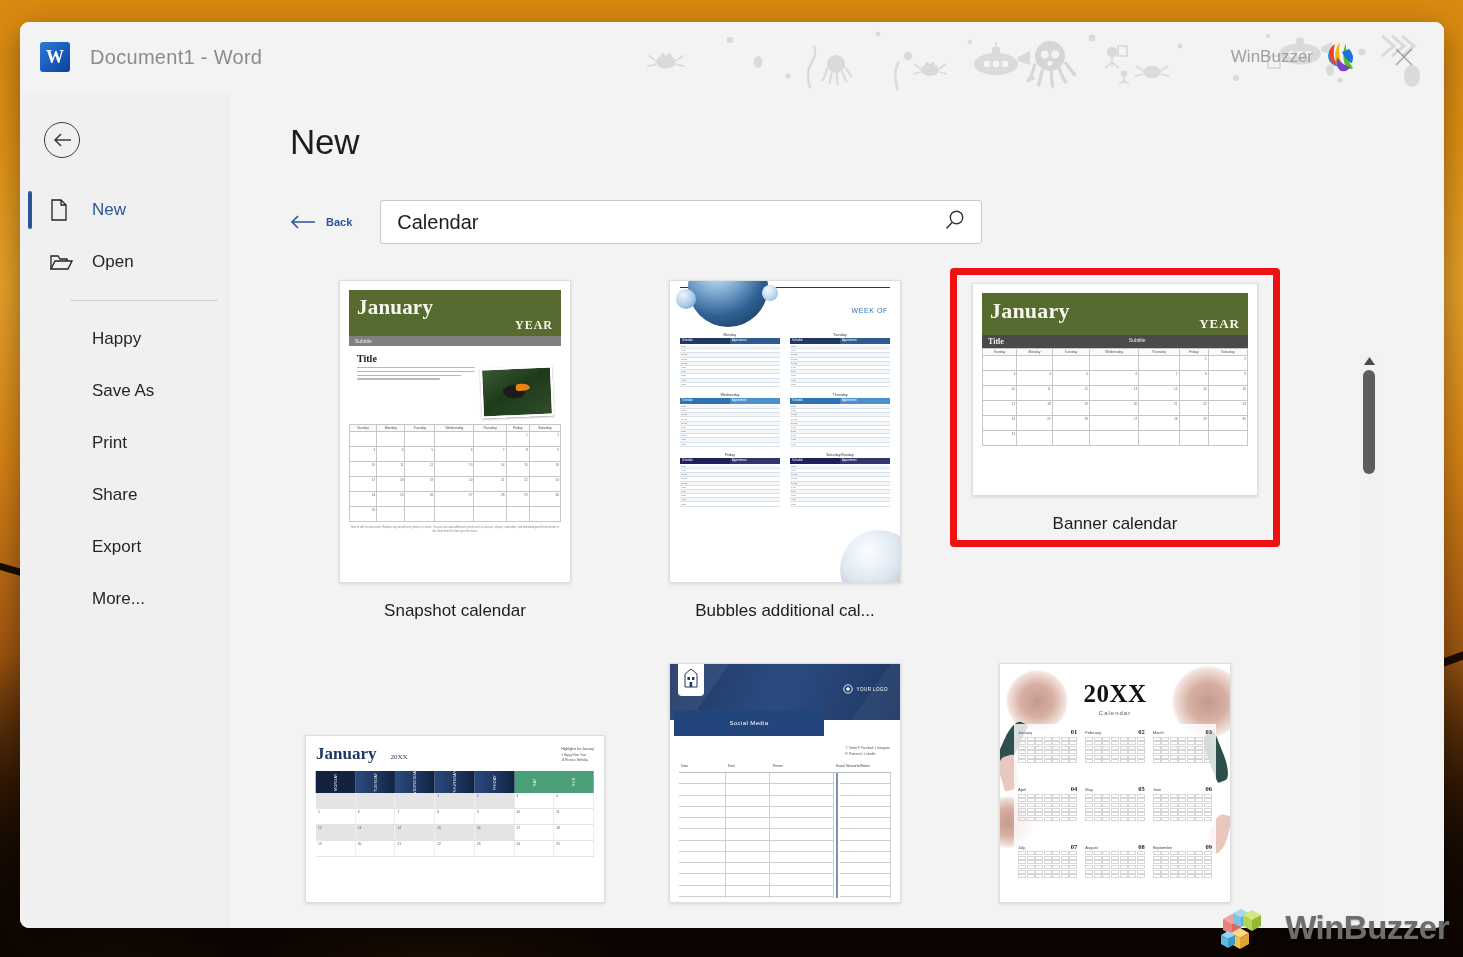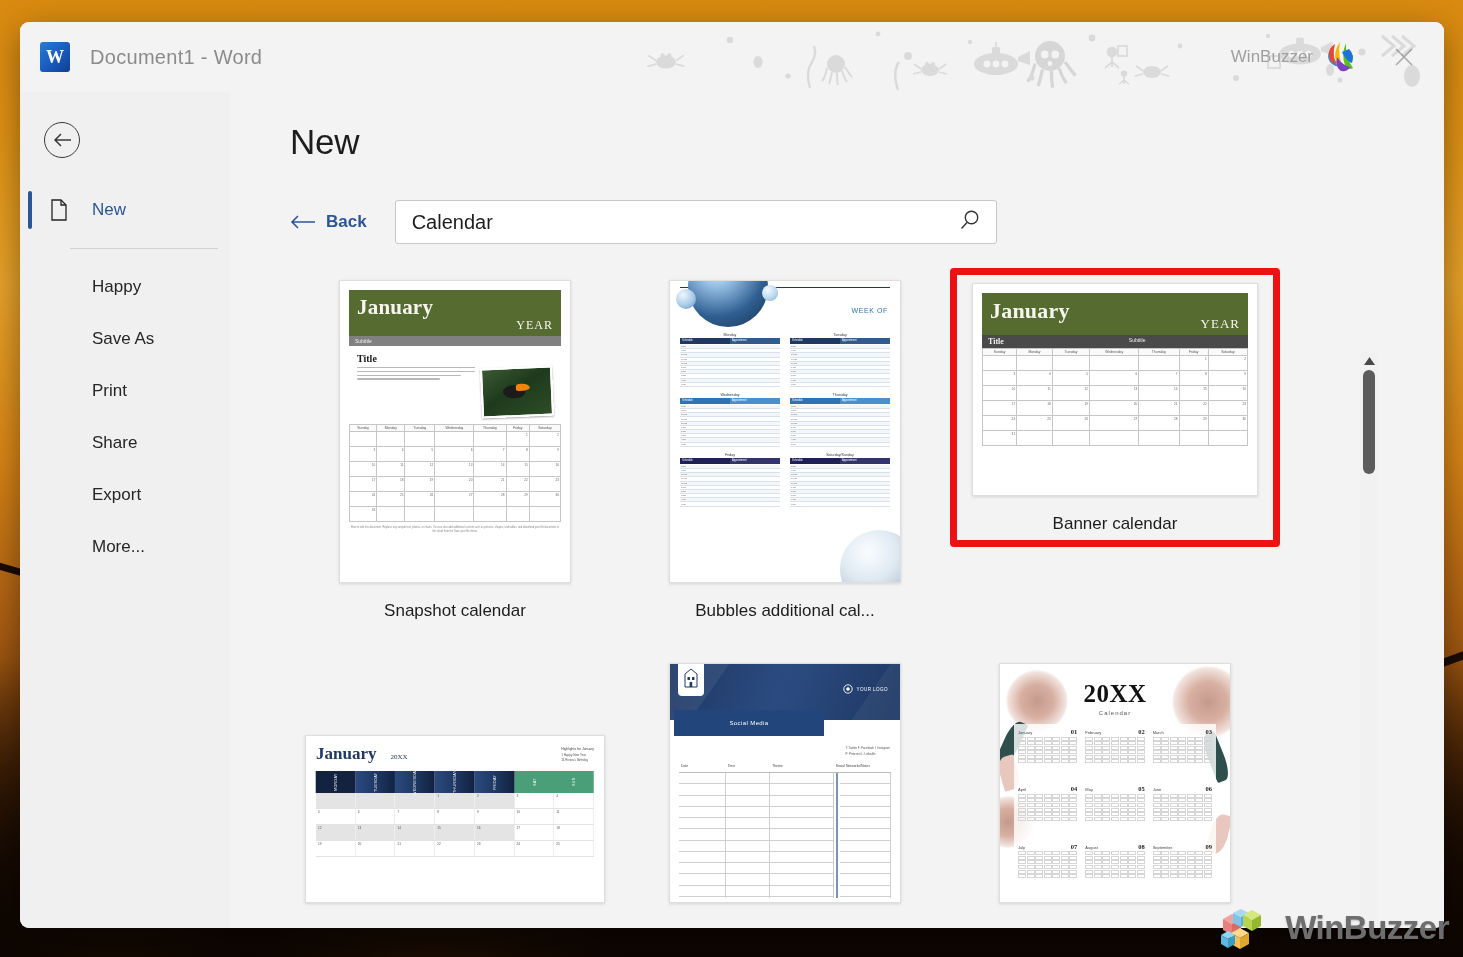--- a/index.html
+++ b/index.html
@@ -177,21 +177,21 @@
     letter-spacing: -0.2px;
   }
   #search-row {
     display: flex;
     align-items: center;
     margin-top: 38px;
   }
   #back-link {
     display: flex; align-items: center; gap: 10px;
     color: #2a5699;
-    font-size: 17px;
+    font-size: 11px;
     font-weight: 600;
     margin-right: 28px;
   }
   #search-box {
     width: 602px; height: 44px;
     background: #fff;
     border: 1px solid #c8c8c8;
     border-radius: 3px;
     display: flex; align-items: center;
     padding: 0 14px 0 16px;
@@ -263,21 +263,21 @@
     position: relative;
   }
   .cal-month {
     font-size: 21px; font-weight: bold;
     padding: 5px 0 0 8px;
     letter-spacing: 0.2px;
   }
   .cal-year {
     position: absolute;
     right: 8px; bottom: 3px;
-    font-size: 12px; font-weight: normal;
+    font-size: 12px; font-weight: bold;
     letter-spacing: 1px;
   }
   .cal-subbar {
     background: #808080;
     color: #f0f0f0;
     font-size: 5px;
     padding: 2px 6px;
     display: flex; gap: 6px;
   }
   .cal-subbar.dark { background: #4a4a4a; }
@@ -636,20 +636,29 @@
       <div class="nav-item active">
         <span class="ico">
           <svg width="18" height="22" viewBox="0 0 18 22">
             <path d="M2 1 H11 L16 6 V21 H2 Z" stroke="#222" stroke-width="1.3" fill="none"></path>
             <path d="M11 1 V6 H16" stroke="#222" stroke-width="1.3" fill="none"></path>
           </svg>
         </span>
         <span>New</span>
       </div>
 
+      <div class="nav-item">
+        <span class="ico">
+          <svg width="23" height="19" viewBox="0 0 23 19">
+            <path d="M1 16 V3 H8 L10 6 H17 V8" stroke="#222" stroke-width="1.3" fill="none"></path>
+            <path d="M1 16 L5 8 H22 L18 16 Z" stroke="#222" stroke-width="1.3" fill="none"></path>
+          </svg>
+        </span>
+        <span>Open</span>
+      </div>
 
       <div id="nav-divider"></div>
 
 
       <div class="nav-item no-icon">
         <span>Happy</span>
       </div>
       <div class="nav-item no-icon">
         <span>Save As</span>
       </div>

